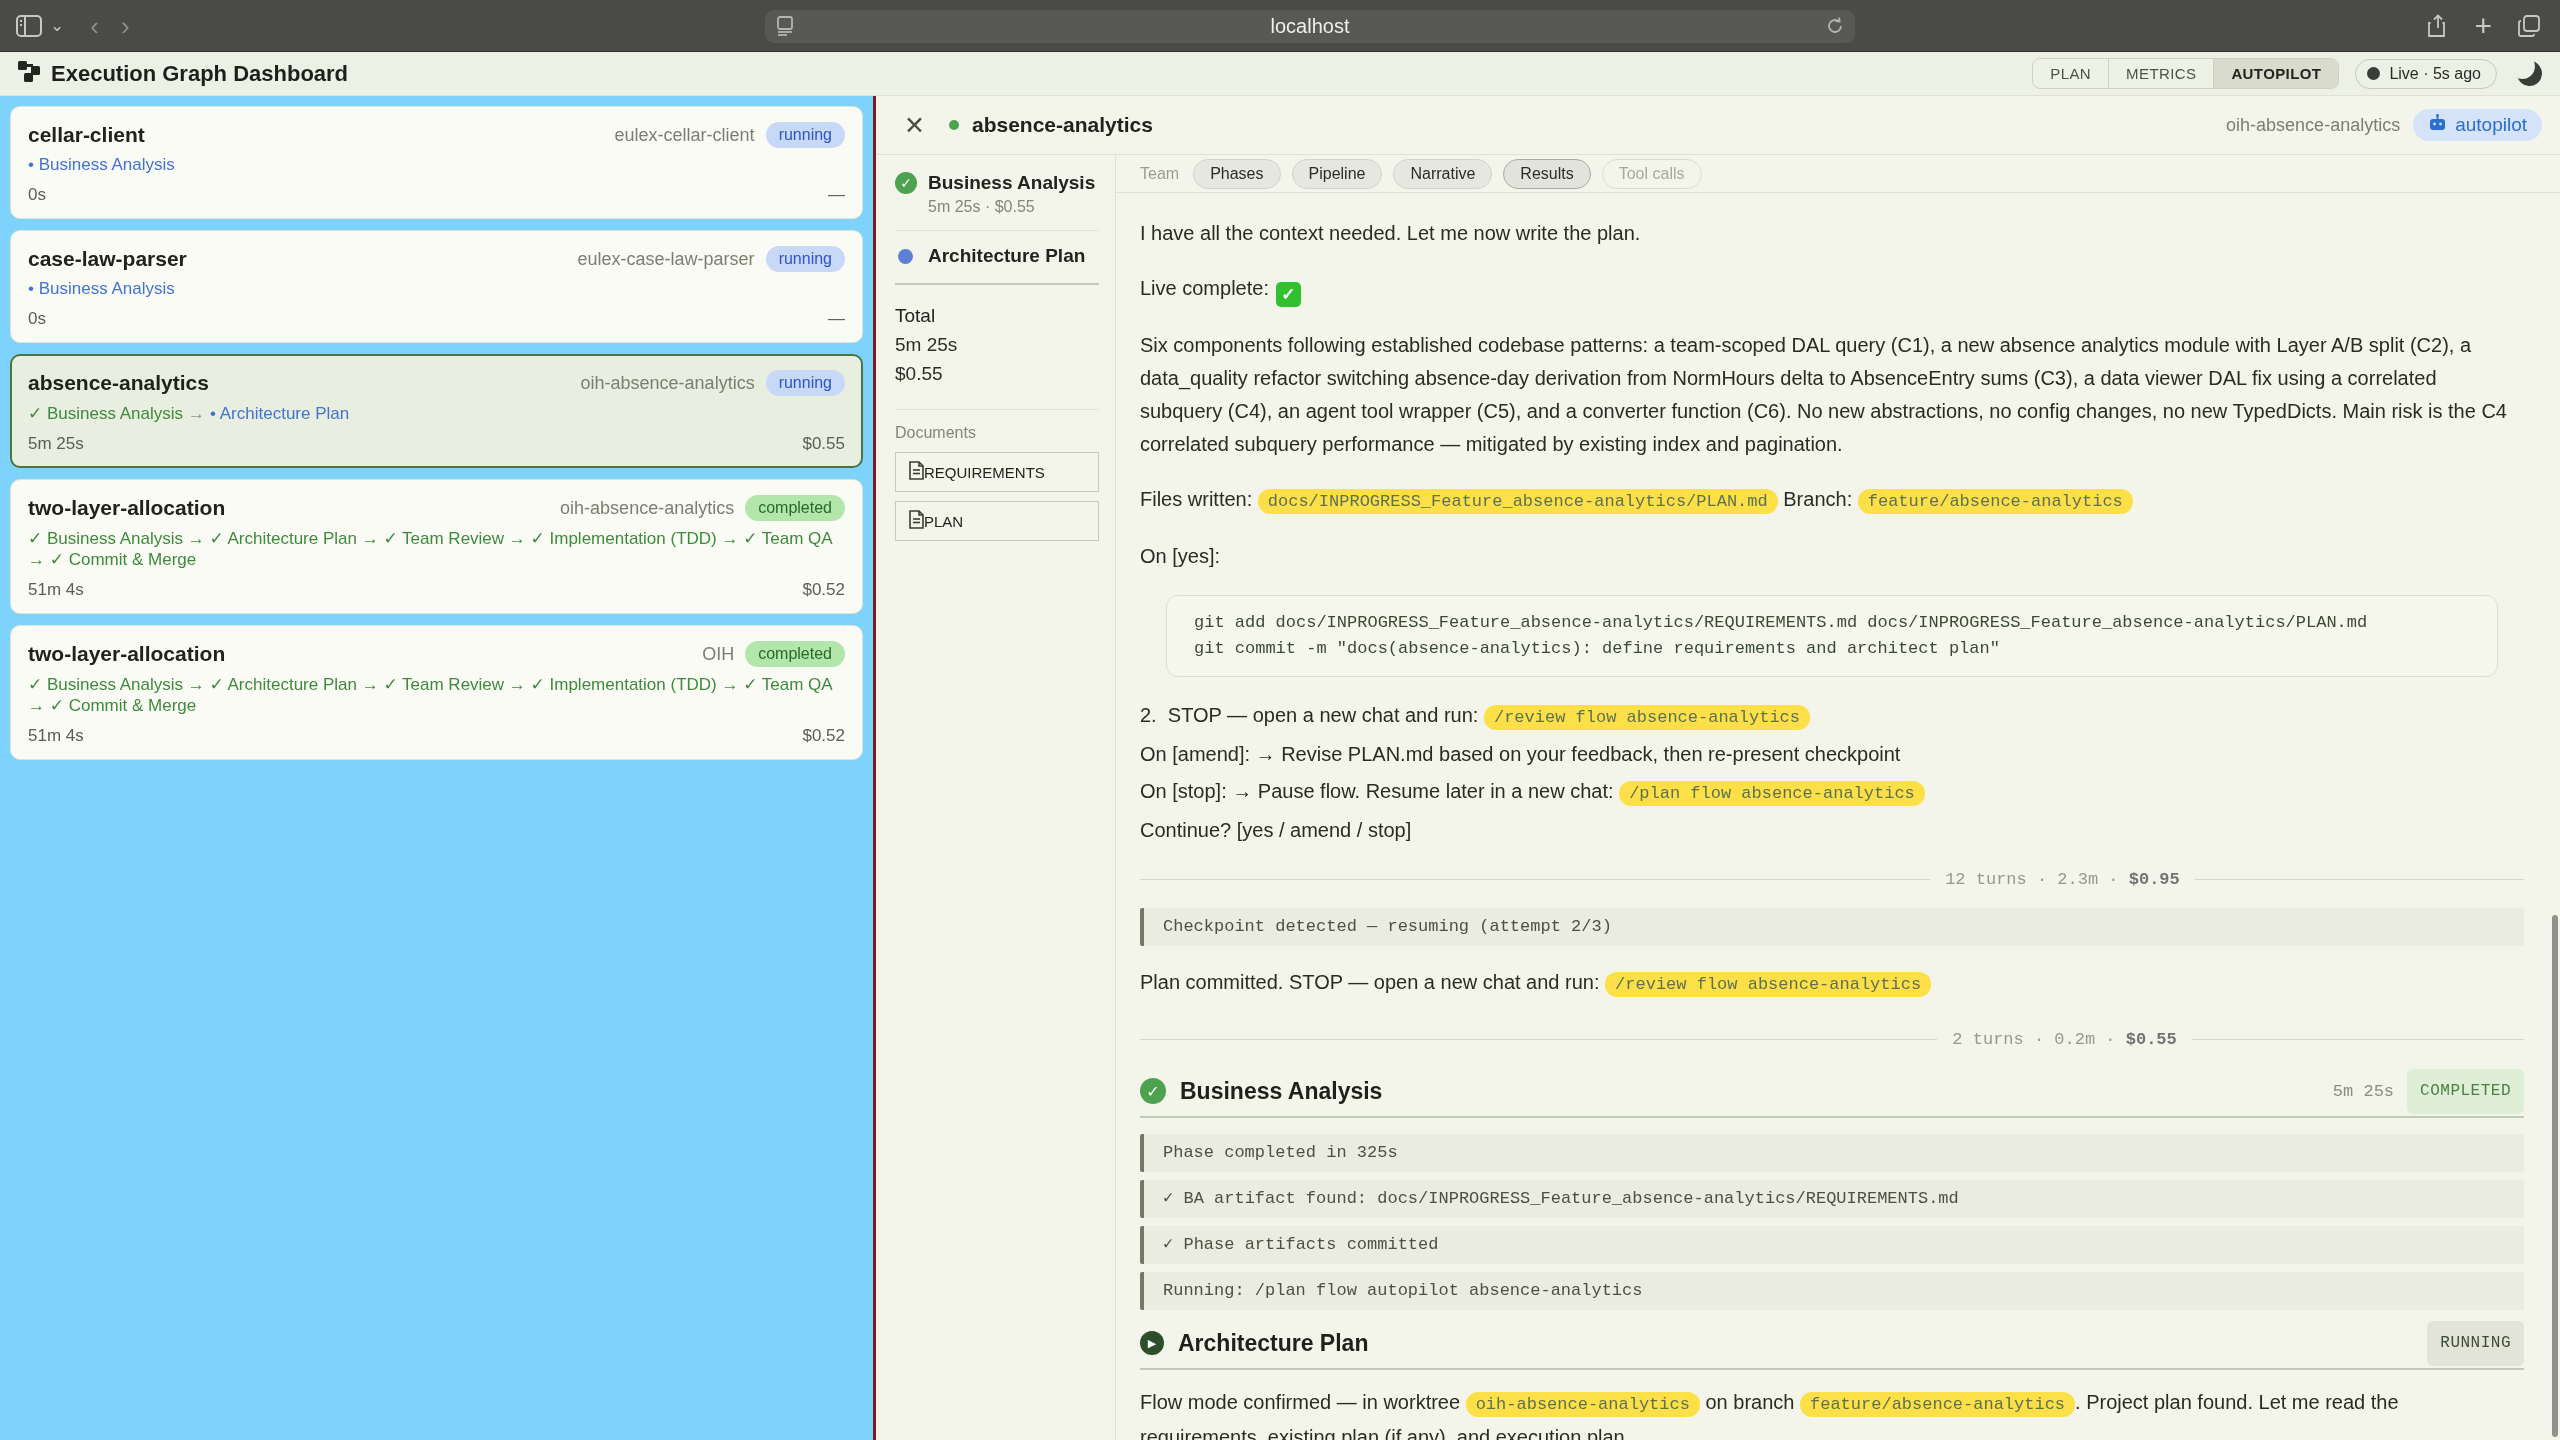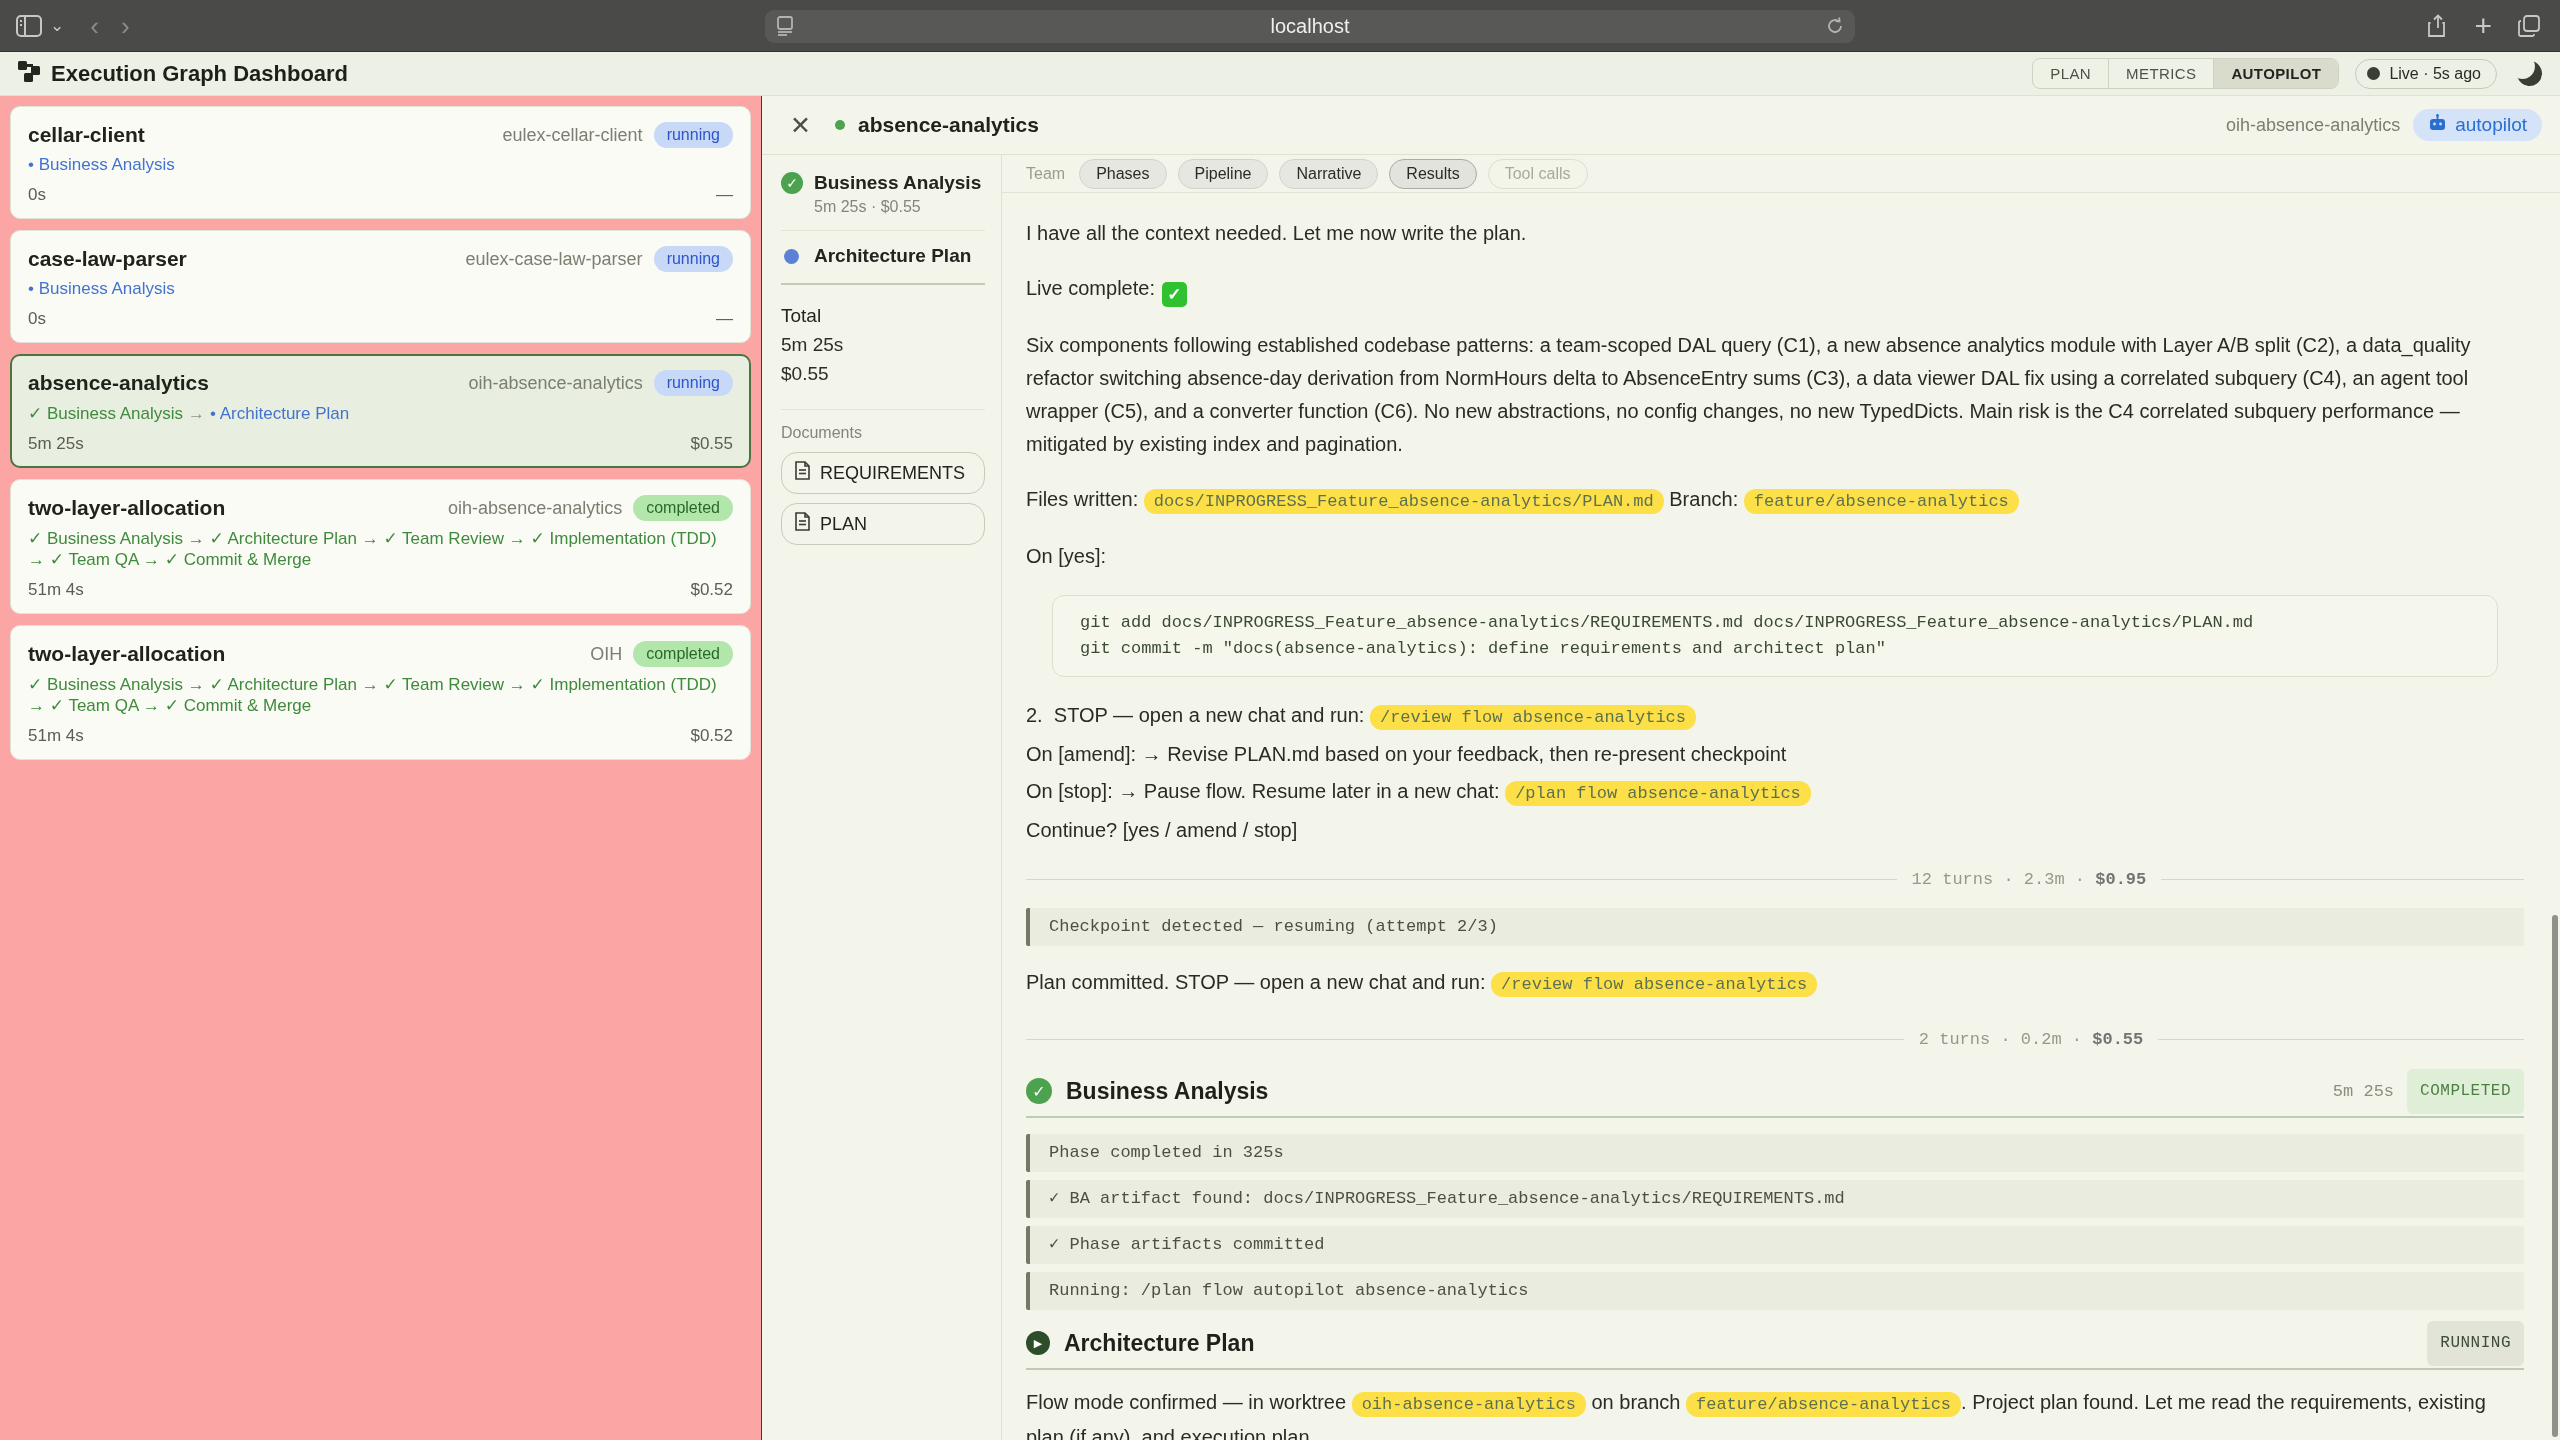--- a/index.html
+++ b/index.html
@@ -41,21 +41,21 @@
                padding:5px 15px 5px 11px; display:flex; align-items:center; gap:9px;
                font-size:16px; color:#292c24; }
   .live-dot { width:13px; height:13px; border-radius:50%; background:#3b3e36; }
   .moon { margin-left:20px; width:25px; height:25px; border-radius:50%;
           box-shadow: inset -8px -6px 0 0 #3a3d35; transform:rotate(8deg); }
 
   
   .main { flex:1; display:flex; min-height:0; }
 
   
-  .sidebar { width:762px; flex:0 0 auto; background:#fca5a5; border-right:1px solid #7f1d1d; padding:10px; }
+  .sidebar { width:876px; flex:0 0 auto; background:#7dd3fc; border-right:3px solid #7f1d1d; padding:10px; }
   .run-card { background:#fafbf5; border:1px solid #e0e3d5; border-radius:10px;
               padding:15px 17px 13px; margin-bottom:11px; }
   .run-card.selected { background:#e9efe0; border:2px solid #4d7342; padding:14px 16px 12px; }
   .run-top { display:flex; align-items:center; }
   .run-name { font-size:21px; font-weight:700; color:#20231b; }
   .run-right { margin-left:auto; display:flex; align-items:center; gap:11px; }
   .run-repo { font-size:18px; color:#7b7e70; }
   .badge { border-radius:999px; padding:4px 13px; font-size:16px; }
   .badge.running { background:#c8d9f7; color:#2d55c8; }
   .badge.completed { background:#b2e6ab; color:#276a28; }
@@ -82,22 +82,22 @@
   .check-circle { width:22px; height:22px; border-radius:50%; background:#4da24f; color:#fff;
                   font-size:14px; display:flex; align-items:center; justify-content:center; flex:0 0 auto; }
   .phase-name { font-size:19px; font-weight:600; color:#22251e; }
   .phase-meta { margin:4px 0 0 33px; font-size:16px; color:#83867a; }
   .blue-dot { width:15px; height:15px; border-radius:50%; background:#5b80d5; margin:0 4px 0 3px; flex:0 0 auto; }
   .info-div { border-top:1px solid #e2e5d6; margin:14px 0; }
   .info-div.strong { border-top:2px solid #c5c8b9; margin:16px 0 20px; }
   .total-label { font-size:19px; color:#22251e; }
   .total-line { font-size:19px; color:#2c2f27; margin-top:7px; }
   .docs-label { font-size:16px; color:#83867a; margin:0 0 10px; }
-  .doc-btn { display:flex; align-items:center; gap:10px; border:1px solid #c7cabb; border-radius:16px;
-             padding:8px 13px; margin-bottom:9px; font-size:18px; color:#22251e;
+  .doc-btn { display:flex; align-items:center; border:1px solid #c7cabb; border-radius:0;
+             padding:8px 13px; margin-bottom:9px; font-size:15px; color:#22251e;
              background:transparent; width:100%; font-family:inherit; }
 
   .content-col { flex:1; min-width:0; display:flex; flex-direction:column; }
   .filterbar { height:38px; flex:0 0 auto; display:flex; align-items:center; gap:11px;
                padding-left:24px; border-bottom:1px solid #e0e3d4; }
   .show-label { font-size:16px; color:#9a9d8e; margin-right:3px; }
   .pill { border-radius:999px; padding:5px 16px; font-size:16px; font-family:inherit; }
   .pill.on { background:#e6e7e1; border:1px solid #d2d3cb; color:#2a2d25; font-weight:500; }
   .pill.results { background:#e2e3dc; border-color:#aaaba2; }
   .pill.off { background:transparent; border:1px solid #dcded1; color:#a6a99b; }

